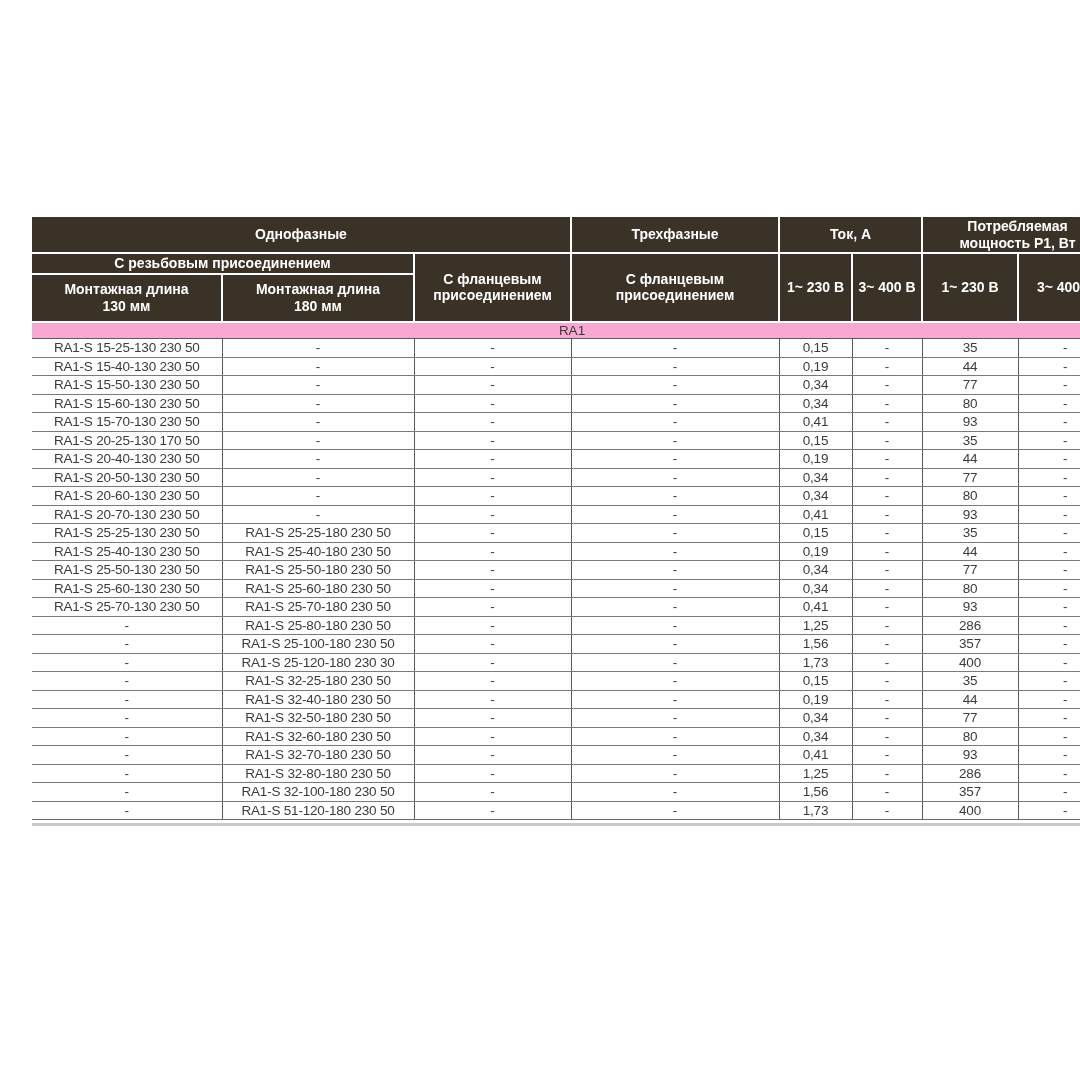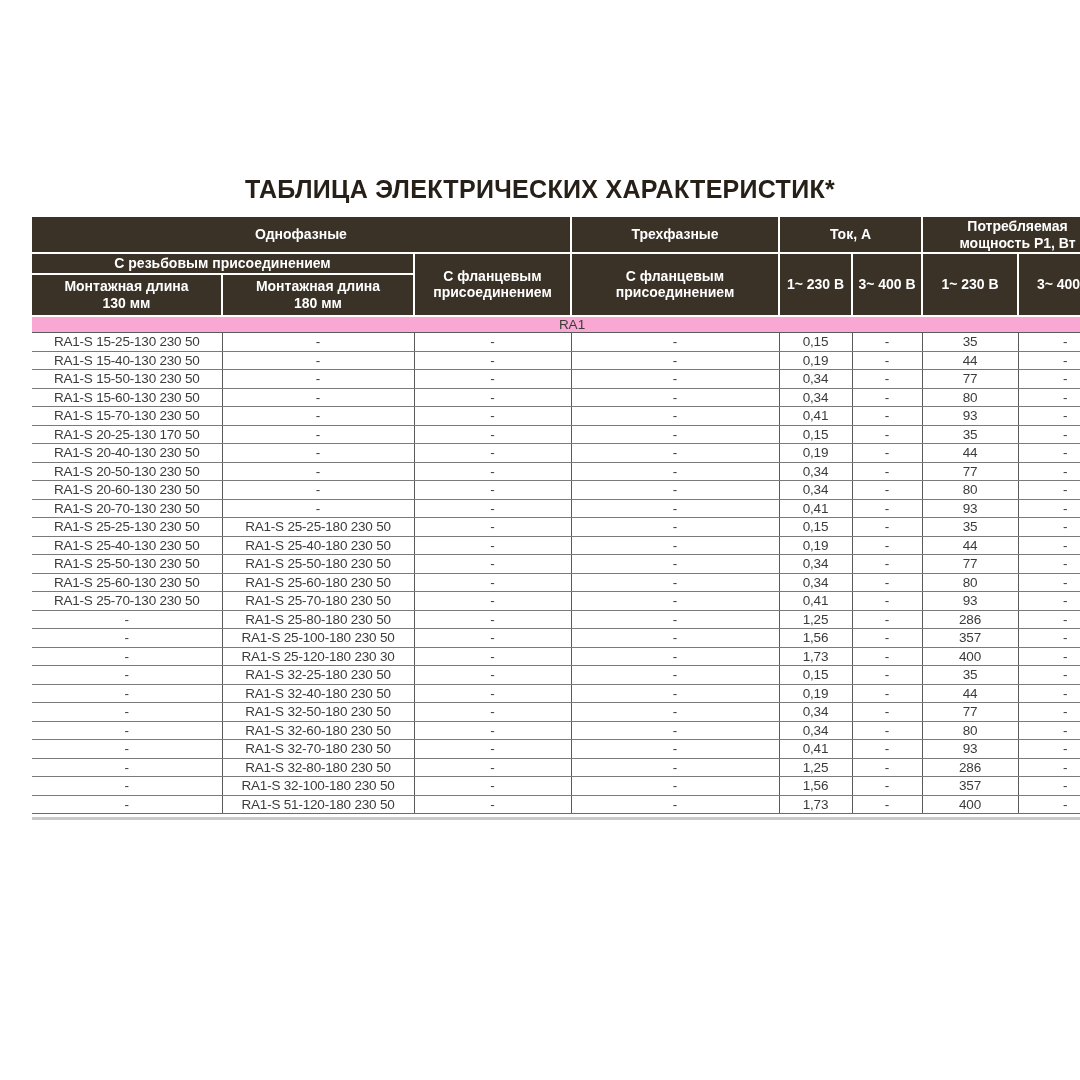--- a/index.html
+++ b/index.html
@@ -14,21 +14,21 @@
   .table-wrap { position:absolute; top:217px; left:0; width:1080px;padding-left:32px; }
 
   table.spec { width:1080px; border-collapse:collapse; table-layout:fixed; }
 
   
   thead th { background:#3a3227; color:#ffffff; font-weight:bold; font-size:14px;
              text-align:center; vertical-align:middle; line-height:1.18;
              border:2px solid #ffffff; white-space:pre-line; padding:1px 2px; }
   tr.hrow1 th { height:36px; border-top:0; }
   tr.hrow2 th { height:20px; }
-  tr.hrow3 th { height:42px;margin-left:36px; }
+  tr.hrow3 th { height:48px;margin-left:36px; }
   tr.hrow1 th:first-child, tr.hrow2 th:first-child, tr.hrow3 th:first-child { border-left:0; }
   tr.hrow1 th:last-child,  tr.hrow2 th:last-child  { border-right:0; }
 
   
   tr.series-row td { background:#f9a8d4; color:#3b3b3a; font-size:13.5px;
                      text-align:center; height:17px; line-height:1;
                      border-bottom:1px solid #5a5a5a; padding:1px 0; }
 
   
   tr.data-row td { height:18.5px; padding:0 3px; text-align:center;
@@ -42,21 +42,20 @@
   tr.data-row:last-child td  { border-bottom:1px solid #6b6b6b; }
 
   
   .bottom-rule { width:1080px; height:3px; background:#c9c9c7; margin-top:3px; }
 </style>
 </head>
 <body>
 
 <div class="page">
 
-  <div class="title">ТАБЛИЦА ЭЛЕКТРИЧЕСКИХ ХАРАКТЕРИСТИК*</div>
 
   <div class="table-wrap">
     <table class="spec">
       <colgroup>
         <col style="width:190px">
           <col style="width:192px">
           <col style="width:157px">
         <col style="width:208px">
           <col style="width:73px">
           <col style="width:70px">

